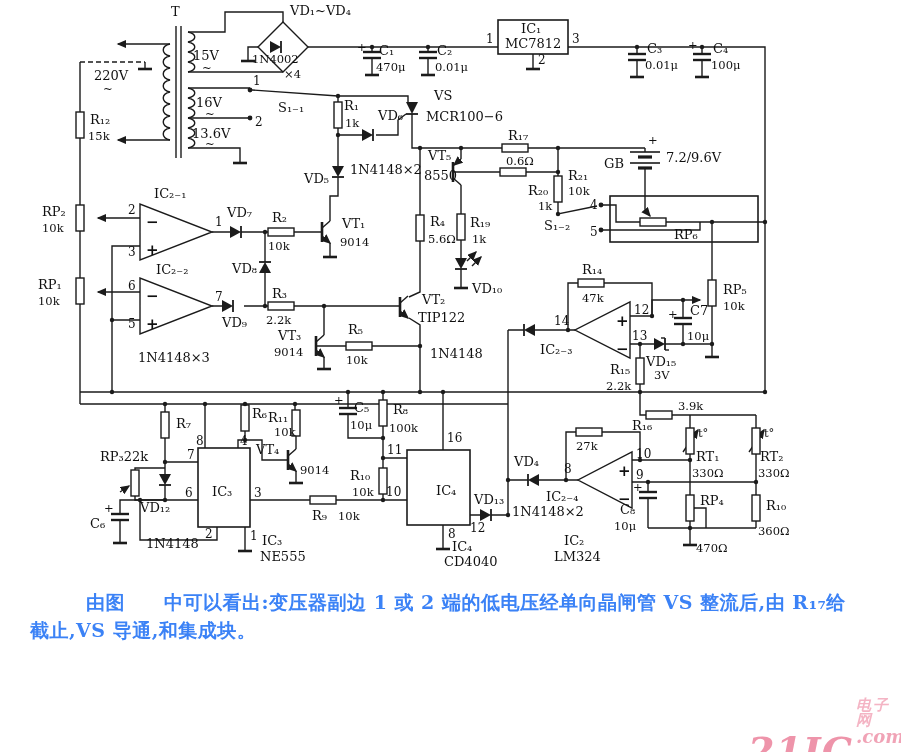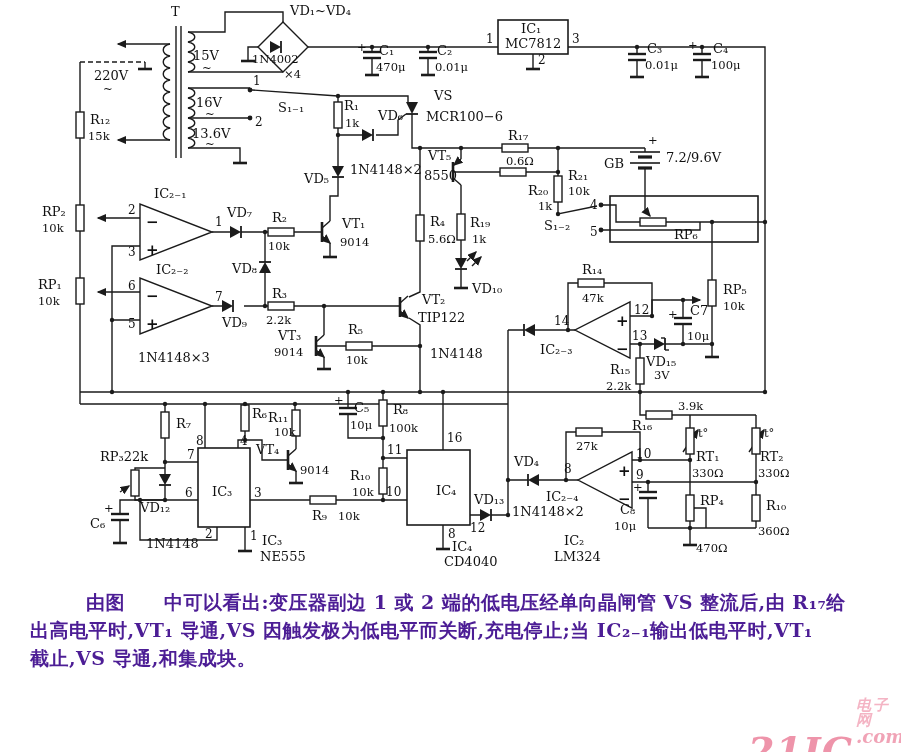--- a/index.html
+++ b/index.html
@@ -11,21 +11,21 @@
   .pn{font-size:12px;}
   .op{font-size:15px;font-weight:bold;}
   .w{stroke:#1b1b1b;stroke-width:1.4;fill:none;}
   .wd{stroke:#1b1b1b;stroke-width:1.4;fill:none;stroke-dasharray:5 3;}
   .bar{stroke:#1b1b1b;stroke-width:2.6;fill:none;}
   .sym{fill:#ffffff;stroke:#1b1b1b;stroke-width:1.4;}
   .dio{fill:#1b1b1b;stroke:none;}
   .box{fill:none;stroke:#1b1b1b;stroke-width:1.6;}
   .dot{fill:#1b1b1b;}
   .caption{position:absolute;left:30px;top:588px;width:848px;font-size:19px;line-height:28px;
-           color:#4c1d95;font-weight:bold;letter-spacing:0.5px;}
+           color:#3b82f6;font-weight:bold;letter-spacing:0.5px;}
   .caption p{margin:0;}
   .caption p.indent{text-indent:56px;}
   .wm{position:absolute;left:748px;top:698px;display:flex;align-items:flex-start;
       font-style:italic;font-weight:bold;color:#ee8fa6;opacity:0.95;}
   .wm-big{font-size:38px;line-height:40px;letter-spacing:1px;margin-top:33px;}
   .wm-col{display:flex;flex-direction:column;margin-left:3px;line-height:1;}
   .wm-site{font-size:15px;color:#f4b0c1;letter-spacing:2px;}
   .wm-com{font-size:18px;color:#f09fb3;}
 </style>
 </head>
@@ -617,21 +617,20 @@
     <text x="758" y="477" class="s">330Ω</text>
     <text x="700" y="505" class="l">RP₄</text>
     <text x="696" y="552" class="s">470Ω</text>
     <text x="766" y="510" class="l">R₁₀</text>
     <text x="758" y="535" class="s">360Ω</text>
   </g>
 </svg>
 
 <div class="caption">
   <p class="indent">由图　　中可以看出:变压器副边 1 或 2 端的低电压经单向晶闸管 VS 整流后,由 R₁₇给</p>
-  <p>出高电平时,VT₁ 导通,VS 因触发极为低电平而关断,充电停止;当 IC₂₋₁输出低电平时,VT₁</p>
   <p>截止,VS 导通,和集成块。</p>
 </div>
 
 <div class="wm">
   <span class="wm-big">21IC</span>
   <span class="wm-col">
     <span class="wm-site">电子网</span>
     <span class="wm-com">.com</span>
   </span>
 </div>

